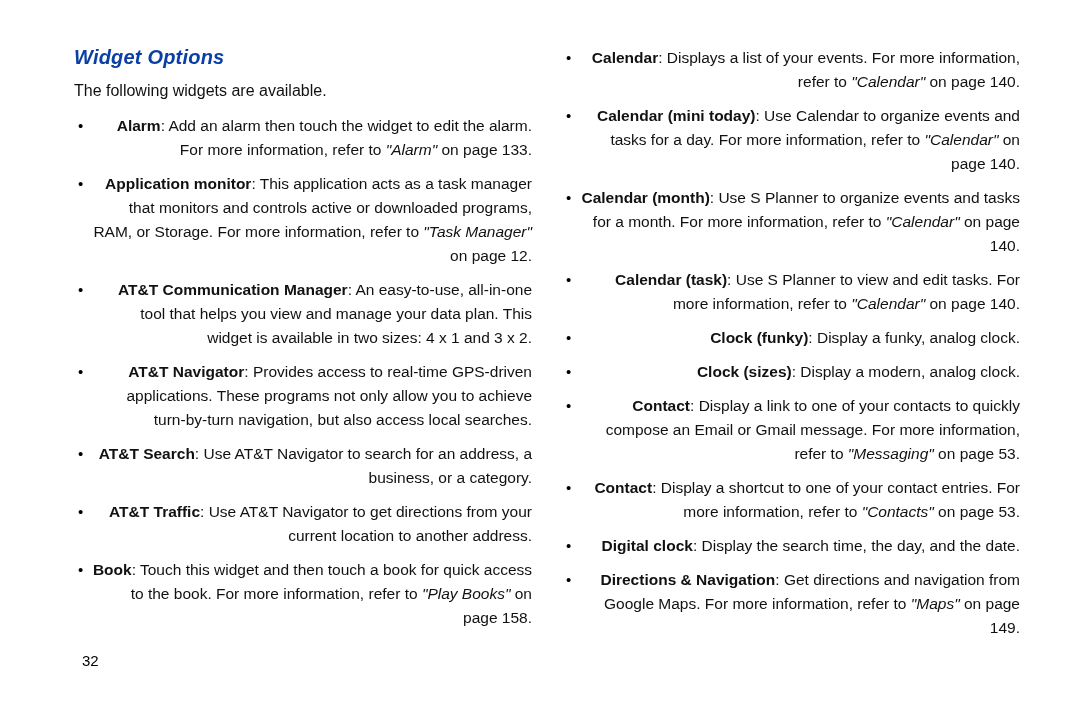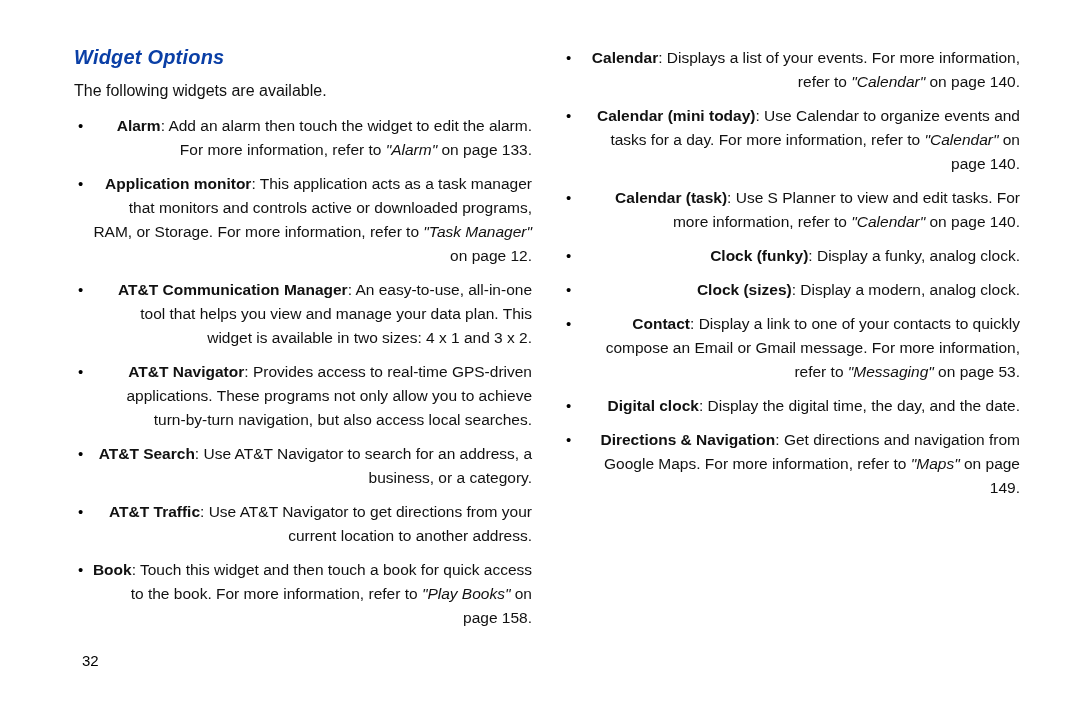--- a/index.html
+++ b/index.html
@@ -88,21 +88,23 @@
         <li class="tight"><span class="b">AT&amp;T Search</span><span>: Use AT&amp;T Navigator to search for an address, a business, or a category.</span></li>
         <li class="tight"><span class="b">AT&amp;T Traffic</span><span>: Use AT&amp;T Navigator to get directions from your current location to another address.</span></li>
         <li class="tight"><span class="b">Book</span><span>: Touch this widget and then touch a book for quick access to the book. For more information, refer to </span><span class="ref">"Play Books"</span><span> on page 158.</span></li>
       </ul>
     <div class="pageno">32</div>
   </div>
   <div class="col">
     <ul class="bullets" id="right-list">
         <li class="loose"><span class="b">Calendar</span><span>: Displays a list of your events. For more information, refer to </span><span class="ref">"Calendar"</span><span> on page 140.</span></li>
         <li class="tight"><span class="b">Calendar (mini today)</span><span>: Use Calendar to organize events and tasks for a day. For more information, refer to </span><span class="ref">"Calendar"</span><span> on page 140.</span></li>
+        <li class="tight"><span class="b">Calendar (month)</span><span>: Use S Planner to organize events and tasks for a month. For more information, refer to </span><span class="ref">"Calendar"</span><span> on page 140.</span></li>
         <li class="tight"><span class="b">Calendar (task)</span><span>: Use S Planner to view and edit tasks. For more information, refer to </span><span class="ref">"Calendar"</span><span> on page 140.</span></li>
         <li class="loose"><span class="b">Clock (funky)</span><span>: Display a funky, analog clock.</span></li>
         <li class="tight"><span class="b">Clock (sizes)</span><span>: Display a modern, analog clock.</span></li>
         <li class="tight"><span class="b">Contact</span><span>: Display a link to one of your contacts to quickly compose an Email or Gmail message. For more information, refer to </span><span class="ref">"Messaging"</span><span> on page 53.</span></li>
-        <li class="tight"><span class="b">Digital clock</span><span>: Display the digital time, the day, and the date.</span></li>
+        <li class="tight"><span class="b">Contact</span><span>: Display a shortcut to one of your contact entries. For more information, refer to </span><span class="ref">"Contacts"</span><span> on page 53.</span></li>
+        <li class="tight"><span class="b">Digital clock</span><span>: Display the search time, the day, and the date.</span></li>
         <li class="tight"><span class="b">Directions &amp; Navigation</span><span>: Get directions and navigation from Google Maps. For more information, refer to </span><span class="ref">"Maps"</span><span> on page 149.</span></li>
       </ul>
   </div>
 </div>
 
 </body></html>

